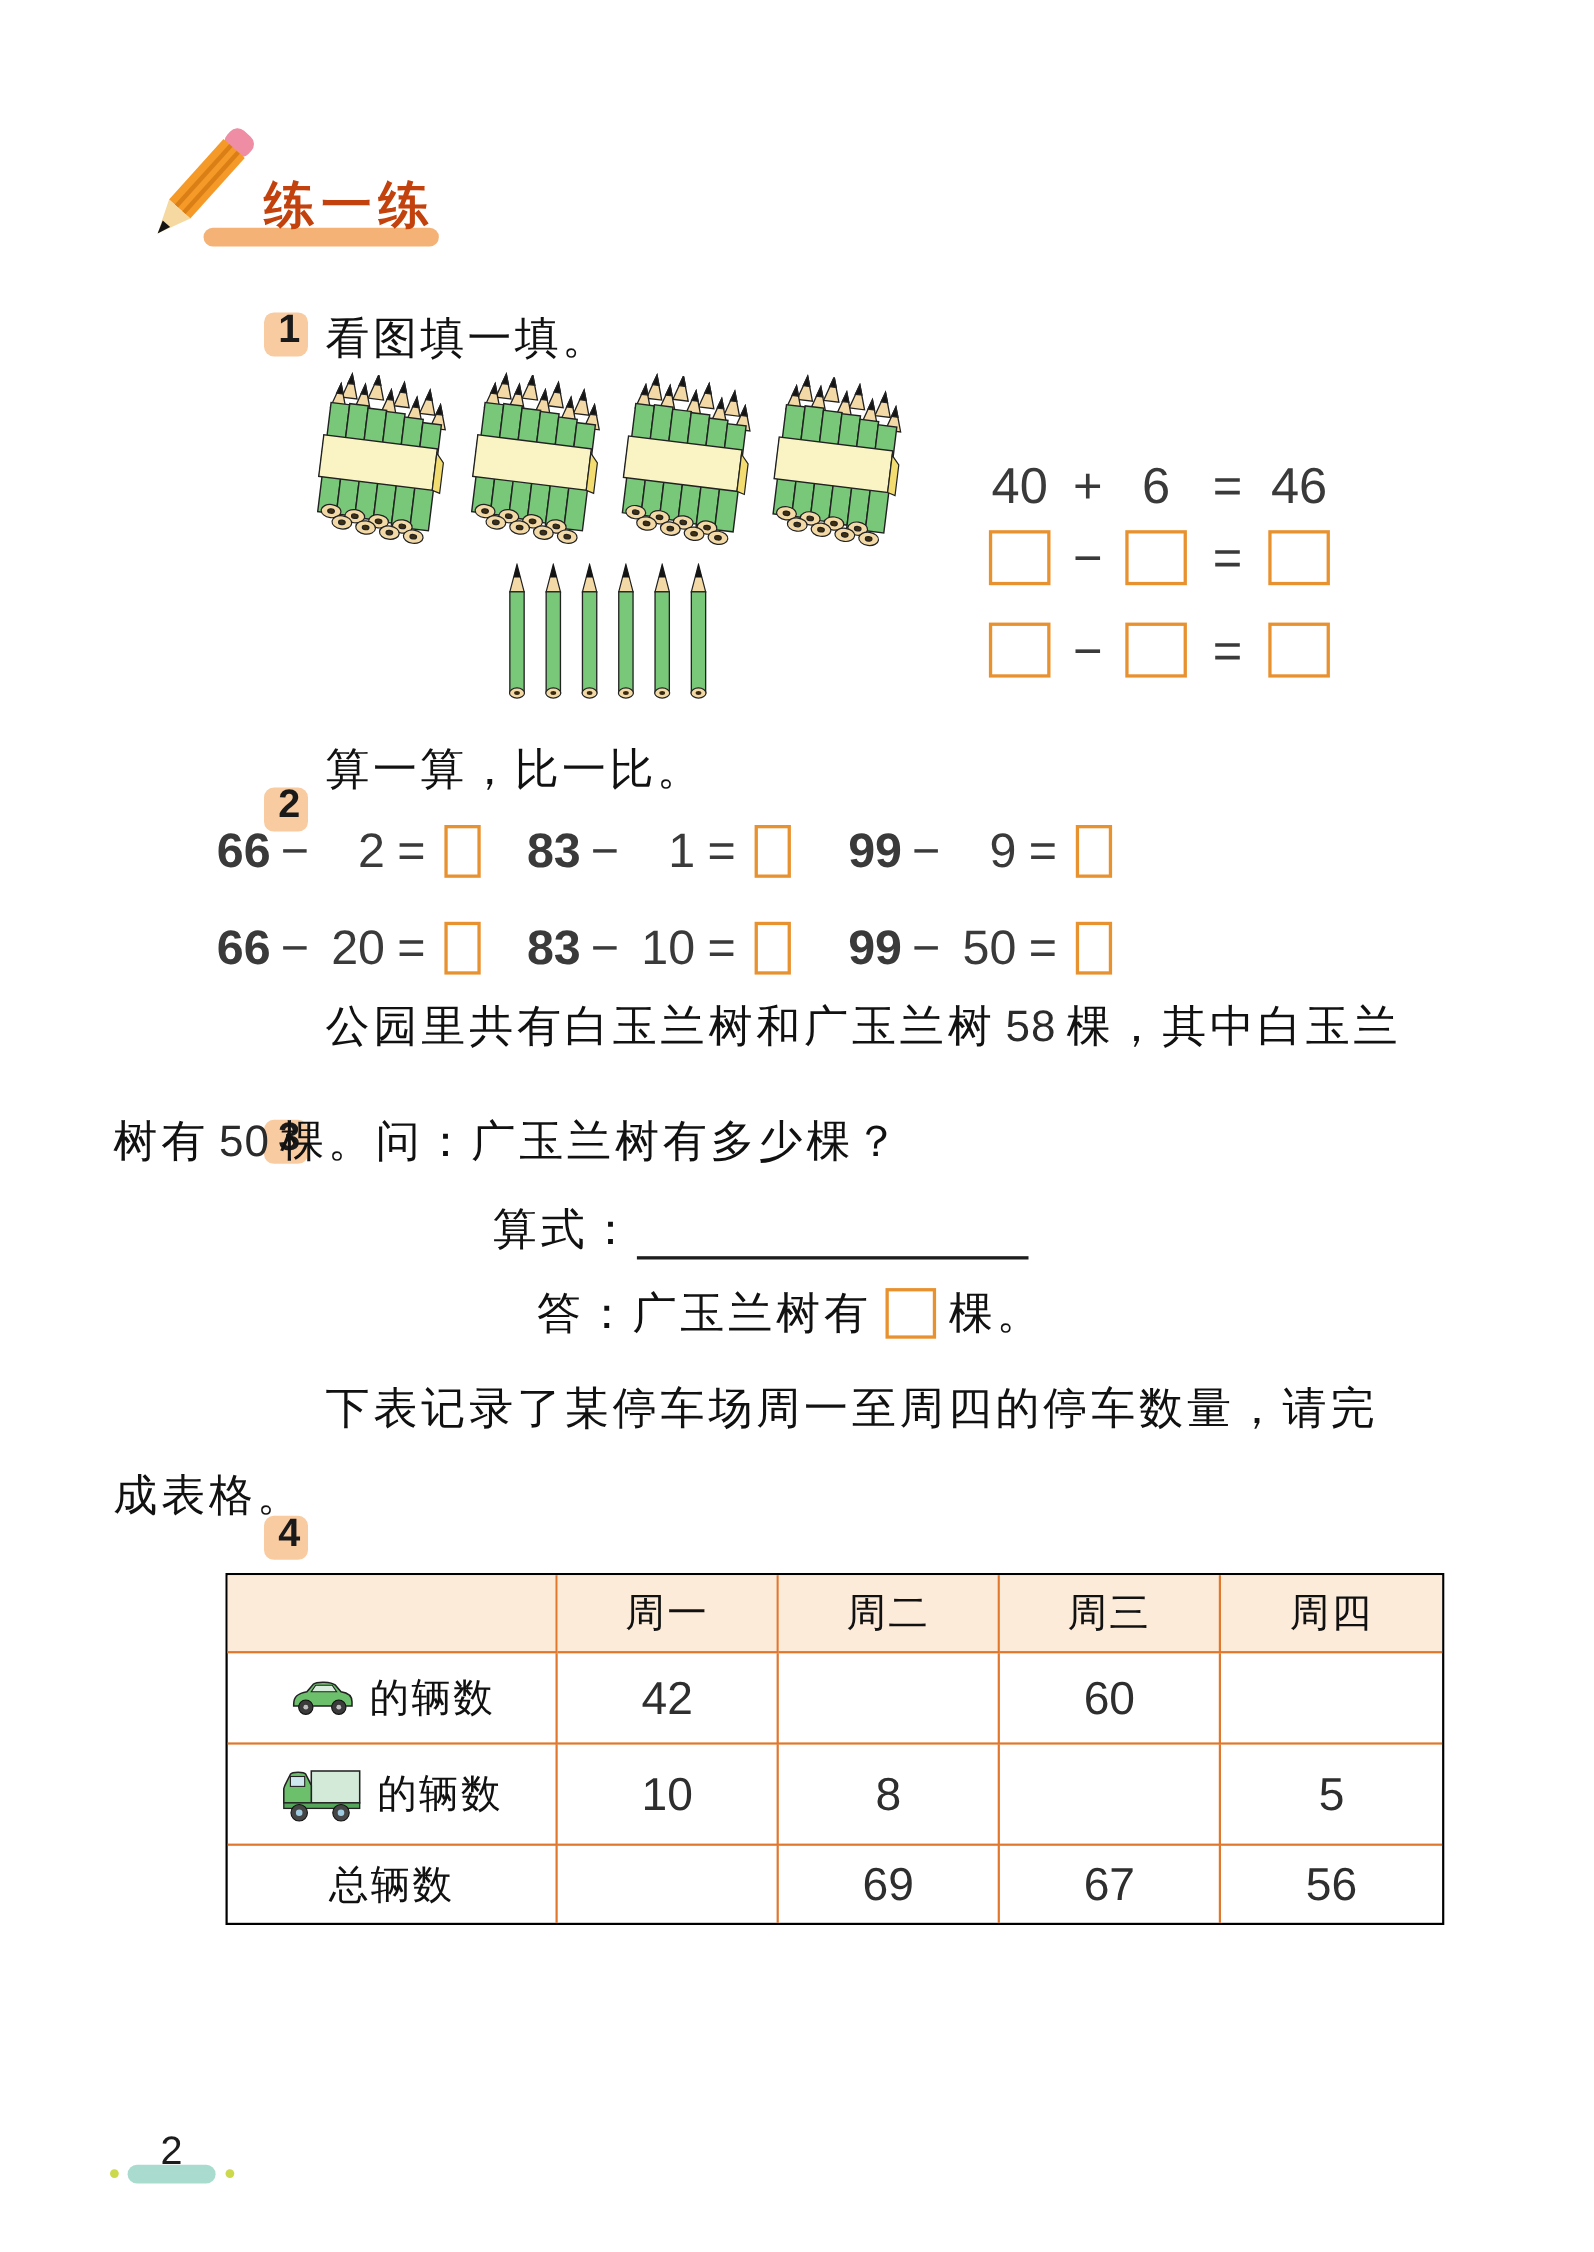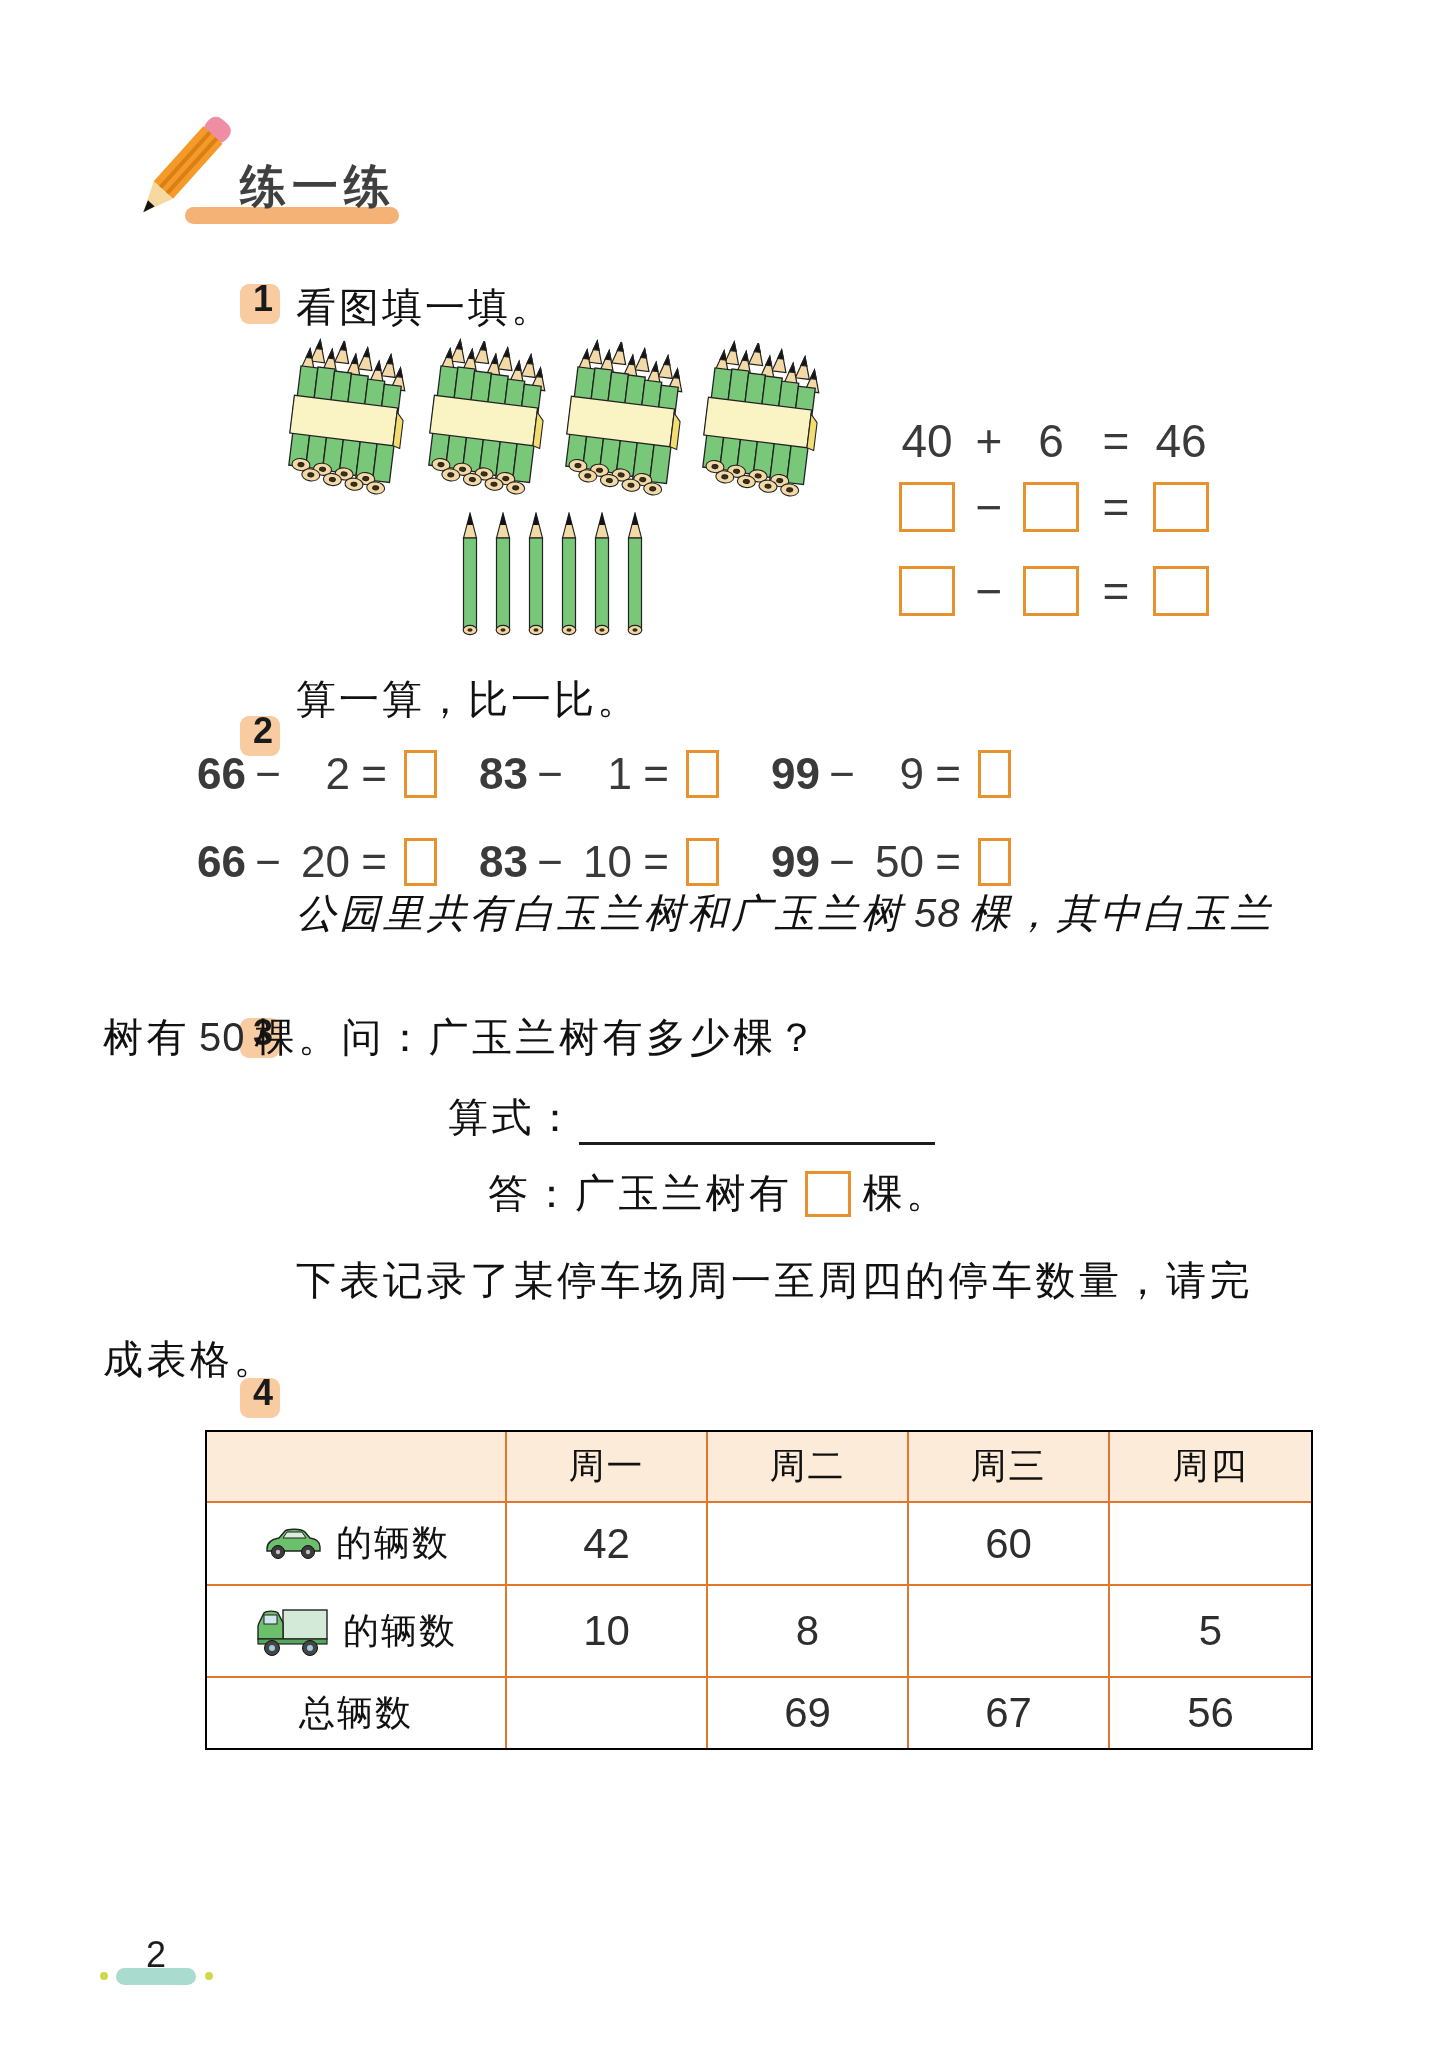--- a/index.html
+++ b/index.html
@@ -3,21 +3,21 @@
 <meta charset="utf-8">
 <style>
   * { margin:0; padding:0; box-sizing:border-box; }
   html,body { width:1449px; height:2047px; background:#ffffff; overflow:hidden; }
   body { position:relative; font-family:"Liberation Serif","DejaVu Serif",serif; color:#1f1f1f; }
   .abs { position:absolute; }
   .cjk { font-family:"Liberation Serif","DejaVu Serif",serif; }
 
   
   .hdr-bar { left:185px; top:207px; width:214px; height:17px; background:#f4b277; border-radius:9px; }
-  .hdr-title { left:240px; top:156px; font-size:46px; font-weight:bold; letter-spacing:6px; color:#404040; }
+  .hdr-title { left:240px; top:156px; font-size:46px; font-weight:bold; letter-spacing:6px; color:#c2410c; }
   .hdr-pencil { left:124px; top:96px; }
 
   
   .badge { width:40px; height:40px; background:#f8cba1; border-radius:9px; position:relative; }
   .badge span { position:absolute; left:0; top:0; width:100%; height:100%;
     display:flex; align-items:center; justify-content:center;
     font-family:"Liberation Sans","DejaVu Sans",sans-serif; font-size:36px; font-weight:bold;
     color:#1a1a1a; transform:translate(3px,-5px); }
 
   .ptitle { font-size:40px; letter-spacing:3px; color:#111; }
@@ -268,21 +268,21 @@
     <span class="op">−</span>
     <span class="nb">50</span>
     <span class="eq">=</span>
     <div class="sbox"></div>
   </div>
 </div>
 
 <div class="abs badge" style="left:240px; top:938px;">
   <span>3</span>
 </div>
-<div class="abs bodyline cjk" style="left:296px; top:886px;font-style:italic;">
+<div class="abs bodyline cjk" style="left:296px; top:905px;">
   <span>公园里共有白玉兰树和广玉兰树</span><span class="n">58</span><span>棵，其中白玉兰</span>
 </div>
 <div class="abs bodyline cjk" style="left:103px; top:1010px;">
   <span>树有</span><span class="n">50</span><span>棵。问：广玉兰树有多少棵？</span>
 </div>
 <div class="abs formula-line">
   <span class="bodyline cjk">算式：</span>
   <div class="blankline"></div>
 </div>
 <div class="abs answer-line">

